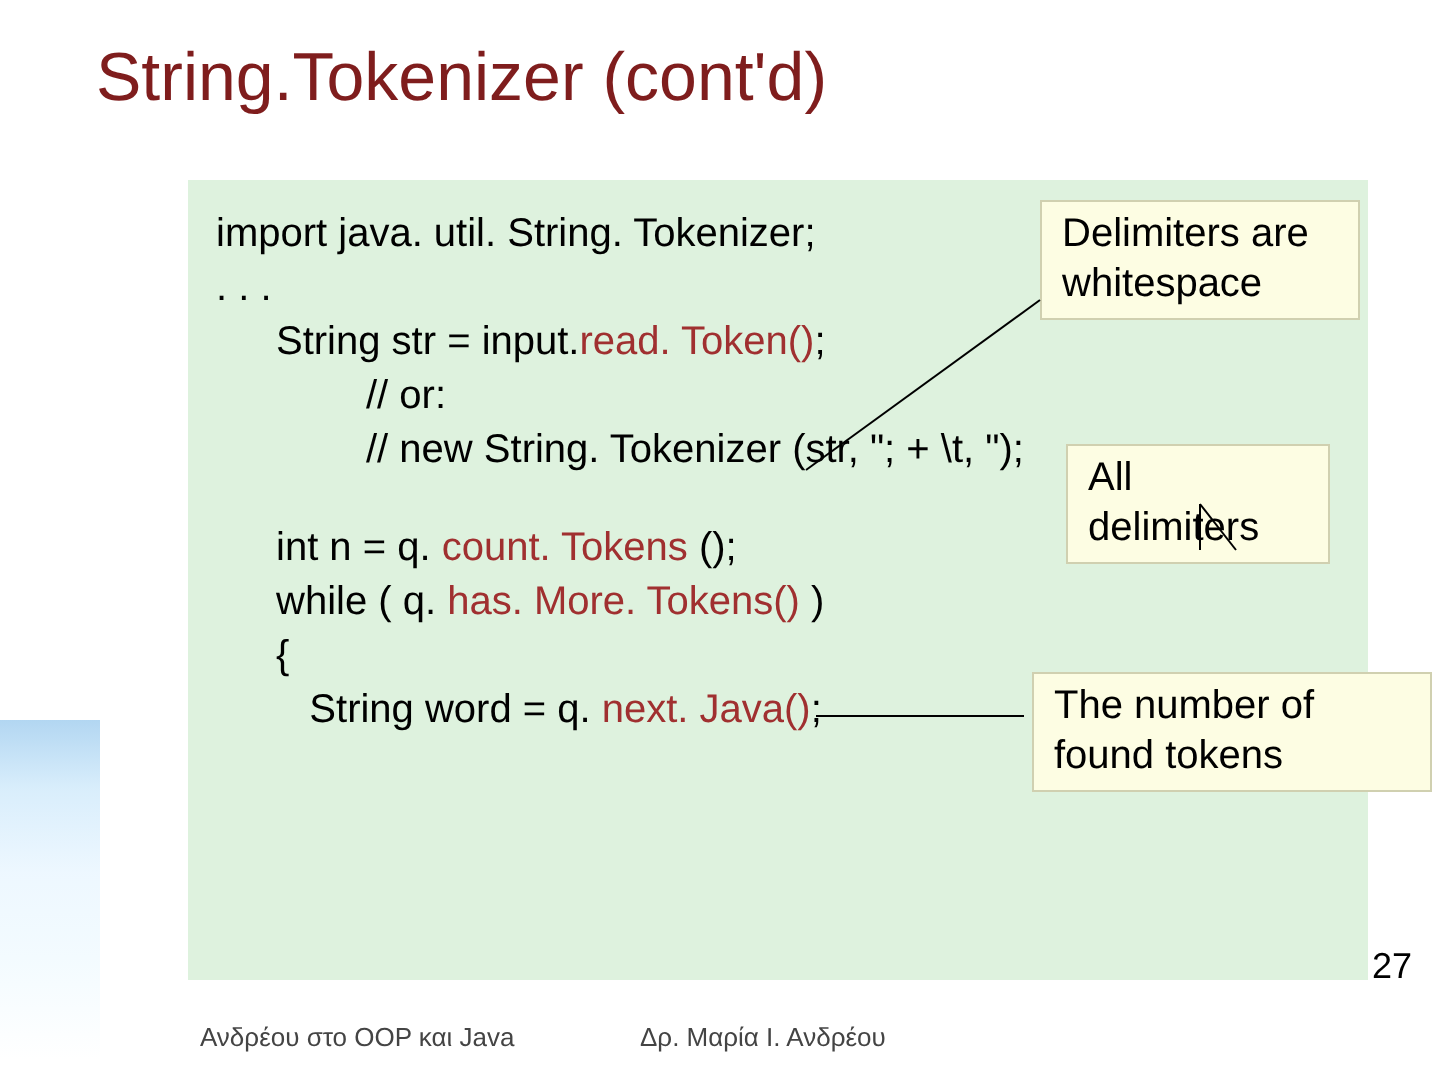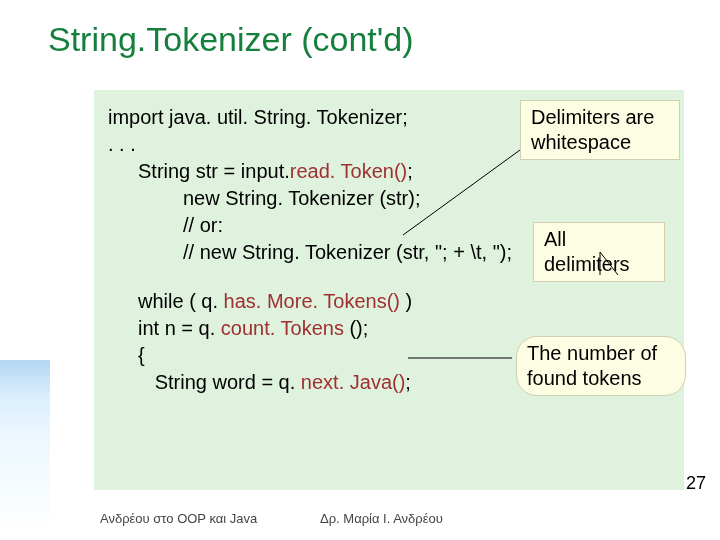--- a/index.html
+++ b/index.html
@@ -6,21 +6,21 @@
   body {
     width: 720px;
     height: 540px;
     background: #fff;
     font-family: Arial, Helvetica, sans-serif;
     position: relative;
     overflow: hidden;
   }
   .title {
     font-size: 34px;
-    color: #15803d;
+    color: #7f1d1d;
     padding: 20px 0 0 48px;
     font-weight: 400;
   }
   .code-block {
     position: absolute;
     top: 90px;
     left: 94px;
     width: 590px;
     height: 400px;
     background: #def2de;
@@ -37,21 +37,21 @@
     position: absolute;
     background: #fdfde3;
     border: 1px solid #d0d0b0;
     font-size: 20px;
     color: #000;
     padding: 4px 10px;
     line-height: 1.25;
   }
   .callout1 { top: 100px; left: 520px; width: 160px; }
   .callout2 { top: 222px; left: 533px; width: 132px; }
-  .callout3 { top: 336px; left: 516px; width: 170px; border-radius: 21px; }
+  .callout3 { top: 336px; left: 516px; width: 200px; }
   .footer-left {
     position: absolute;
     bottom: 14px;
     left: 100px;
     font-size: 13px;
     color: #444;
   }
   .footer-center {
     position: absolute;
     bottom: 14px;
@@ -98,29 +98,28 @@
 <div class="side-art"></div>
 
 <h1 class="title">String.Tokenizer (cont'd)</h1>
 
 <div class="code-block">
   <div>import java. util. String. Tokenizer;</div>
   <div>. . .</div>
   <div class="indent1">
     <span>String str = input.</span><span class="m1">read. Token()</span><span>;</span>
   </div>
-  <div class="indent2">new String. Tokenizer (str);</div>
   <div class="indent2">// or:</div>
   <div class="indent2">//   new String. Tokenizer (str, "; + \t, ");</div>
   <div style="height:22px"></div>
   <div class="indent1">
-    <span>while ( q.</span><span class="m1"> has. More. Tokens()</span><span> )</span>
+    <span>int n = q.</span><span class="m1"> count. Tokens</span><span> ();</span>
   </div>
   <div class="indent1">
-    <span>int n = q.</span><span class="m1"> count. Tokens</span><span> ();</span>
+    <span>while ( q.</span><span class="m1"> has. More. Tokens()</span><span> )</span>
   </div>
   <div class="indent1">{</div>
   <div class="indent1">
     &nbsp;&nbsp;&nbsp;<span>String word = q.</span><span class="m1"> next. Java()</span><span>;</span>
   </div>
 </div>
 
 <div class="callout callout1">Delimiters are whitespace</div>
 <div class="callout callout2">All delimiters</div>
 <div class="callout callout3">The number of found tokens</div>

